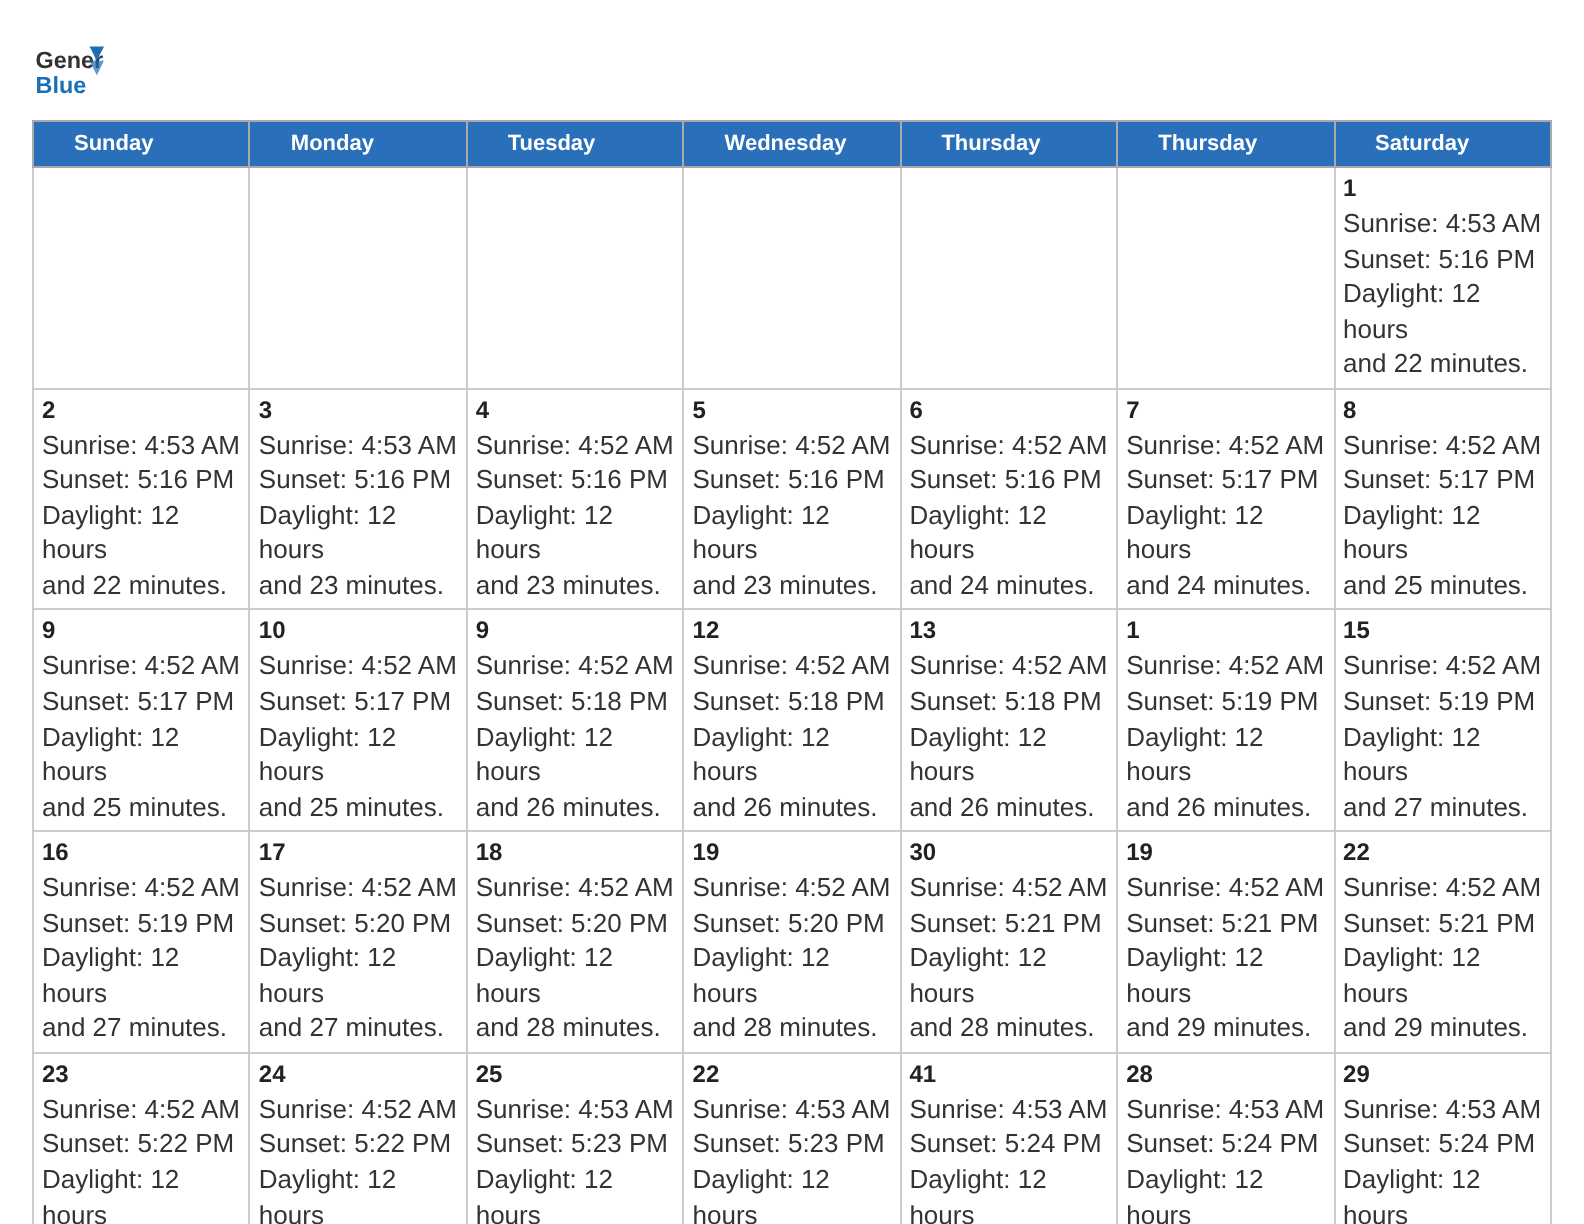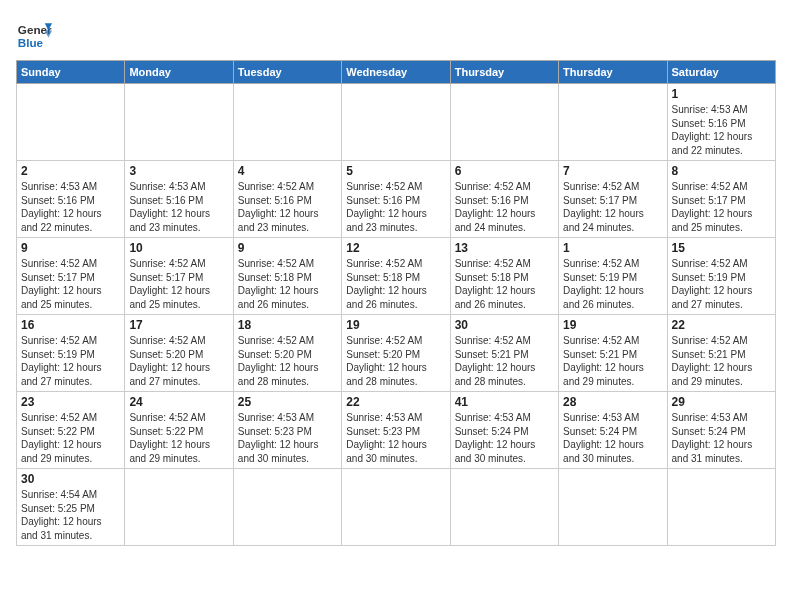--- a/index.html
+++ b/index.html
@@ -44,41 +44,41 @@
     .calendar {
       width: 100%;
       border-collapse: collapse;
       table-layout: fixed;
     }
     .calendar th {
       background-color: #2a6fba;
       color: #fff;
       font-size: 11px;
       font-weight: bold;
-      padding: 5px 4px;
+      padding: 5px 20px;
       border: 1px solid #aaa;
       text-align: left;
     }
     .calendar td {
       border: 1px solid #ccc;
       vertical-align: top;
       padding: 3px 4px;
       font-size: 9.5px;
       color: #333;
       height: 74px;
     }
     .day-number {
       font-size: 12px;
       font-weight: bold;
       color: #222;
       display: block;
       margin-bottom: 2px;
     }
     .cell-info {
-      font-size: 10px;
+      font-size: 13px;
       color: #333;
       line-height: 1.35;
     }
     .empty-cell {
       background: #fff;
     }
     .last-row td {
       height: 64px;
     }
   </style>

